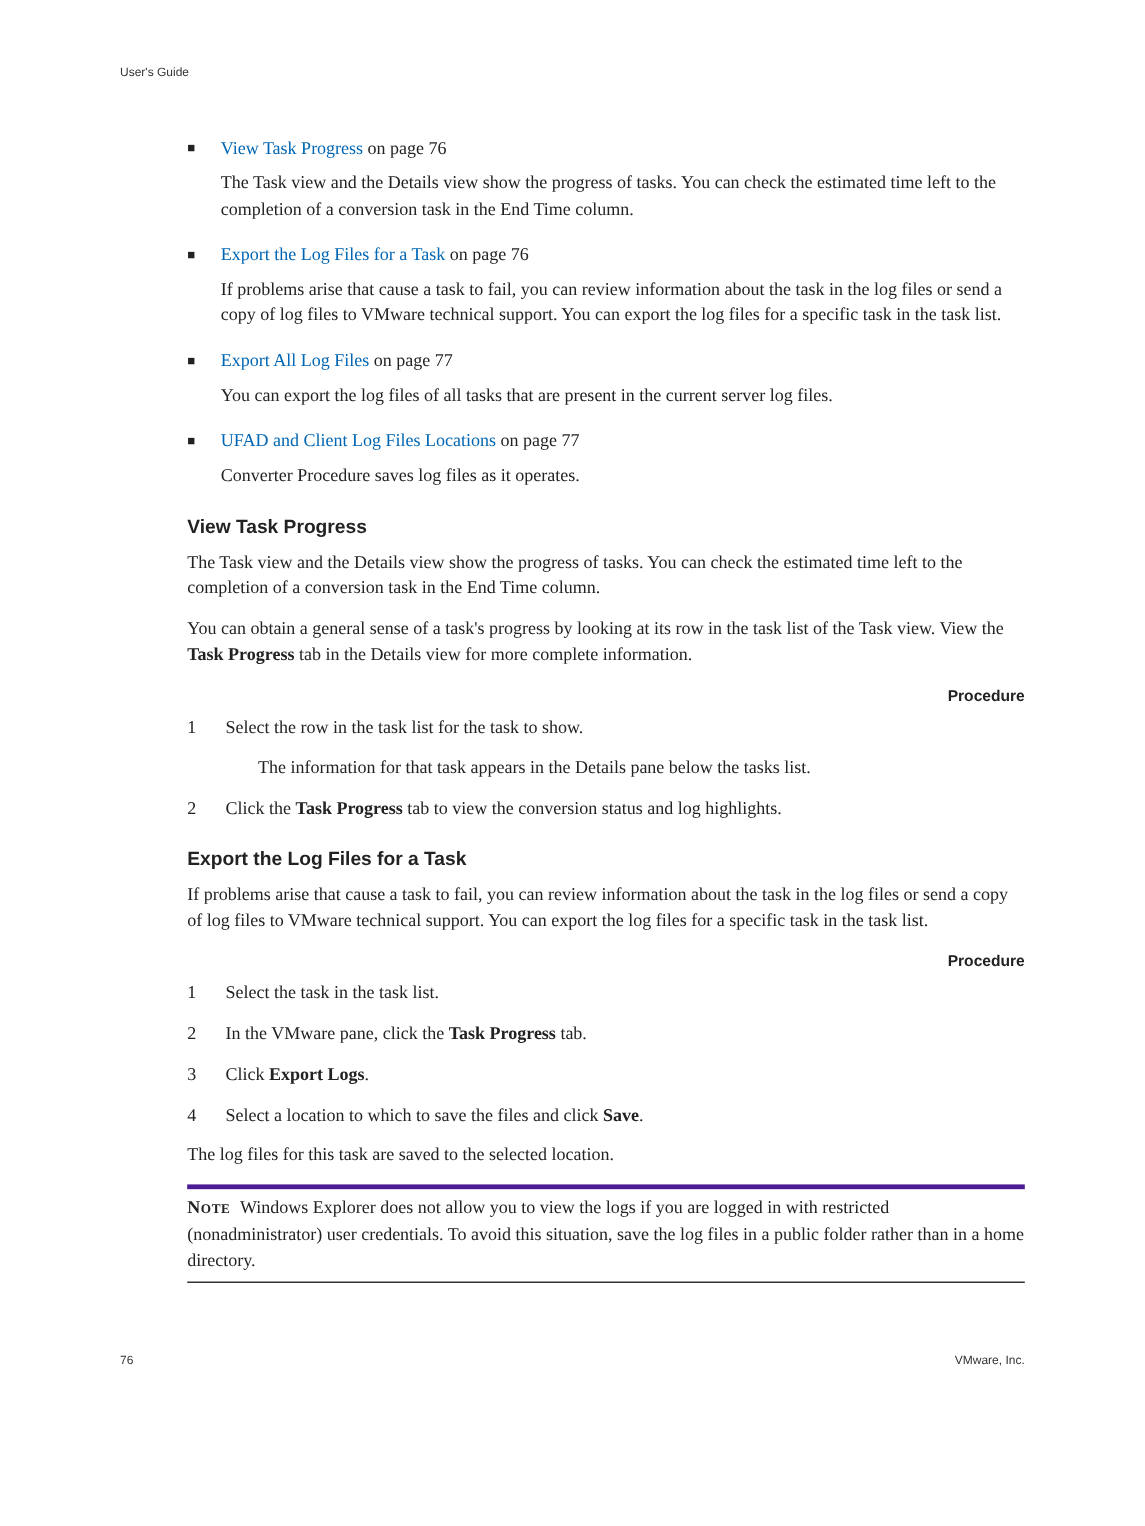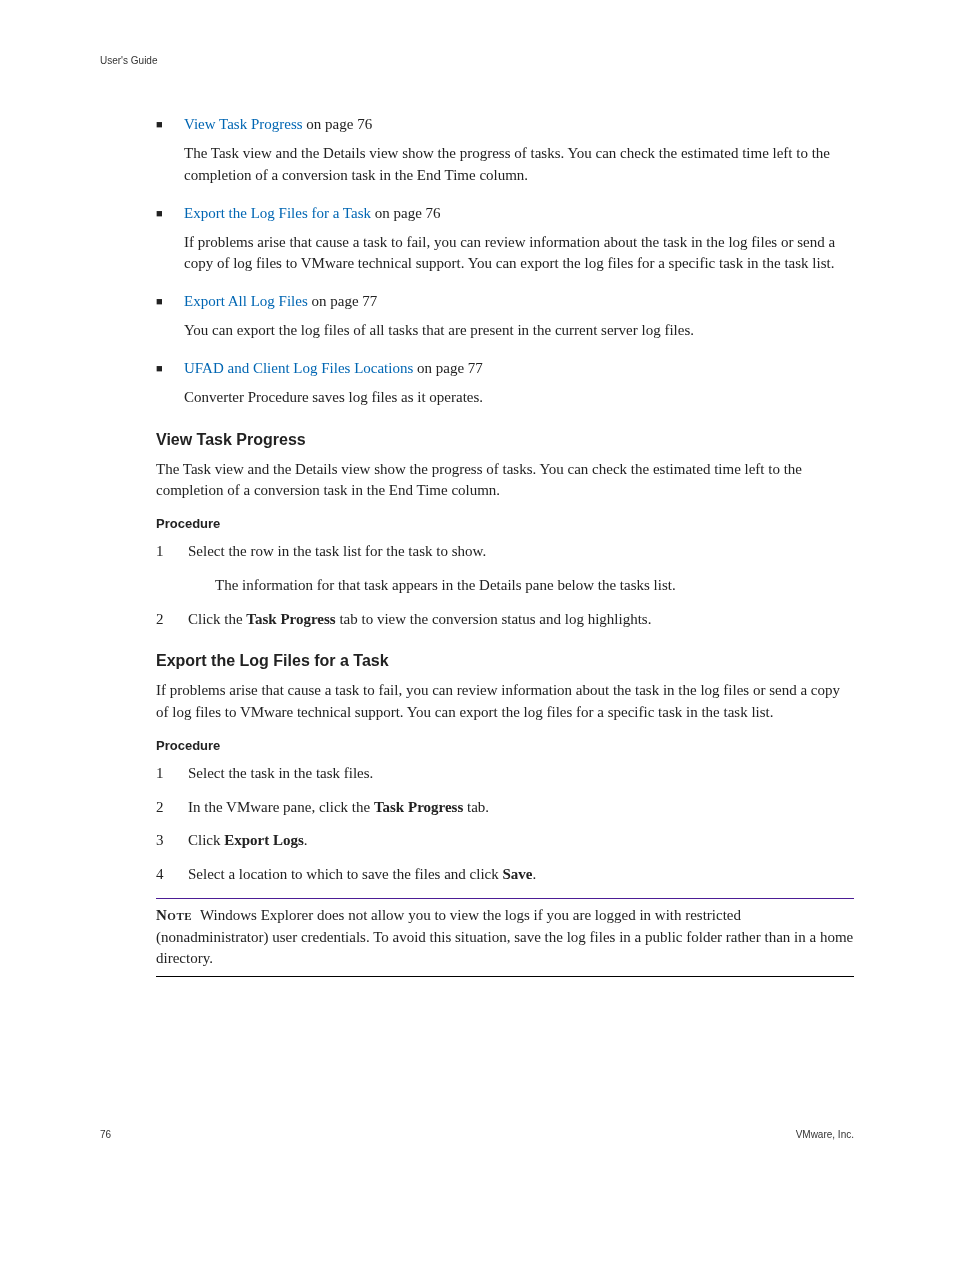--- a/index.html
+++ b/index.html
@@ -64,40 +64,41 @@
   .para {
     font-size: 15px;
     line-height: 1.45;
     margin: 0 0 12px 56px;
   }
   .proc-head {
     font-family: Arial, Helvetica, sans-serif;
     font-weight: bold;
     font-size: 13px;
     margin: 14px 0 10px 56px;
+    text-align: right;
   }
   .step-row {
     display: flex;
     gap: 18px;
     margin: 0 0 12px 56px;
     font-size: 15px;
     line-height: 1.45;
   }
   .step-num {
     width: 14px;
     flex: none;
   }
   .step-body { flex: 1; }
   .step-sub {
     margin: 6px 0 12px 115px;
     font-size: 15px;
     line-height: 1.45;
   }
   .note-block {
-    border-top: 1px solid #4c1d95;
+    border-top: 4px solid #4c1d95;
     border-bottom: 1px solid #000;
     margin: 12px 0 0 56px;
     padding: 6px 0;
     font-size: 15px;
     line-height: 1.45;
   }
   .note-label {
     font-variant: small-caps;
     letter-spacing: 0.5px;
     font-weight: bold;
@@ -158,20 +159,23 @@
       <div class="bullet-marker">■</div>
       <div class="bullet-content">
         <a class="xref" href="#">UFAD and Client Log Files Locations</a><span> on page 77</span>
       </div>
     </div>
     <div class="bullet-desc">Converter Procedure saves log files as it operates.</div>
   </div>
 
   <div class="h2">View Task Progress</div>
   <div class="para">The Task view and the Details view show the progress of tasks. You can check the estimated time left to the completion of a conversion task in the End Time column.</div>
+  <div class="para">
+    <span>You can obtain a general sense of a task's progress by looking at its row in the task list of the Task view. View the </span><strong>Task Progress</strong><span> tab in the Details view for more complete information.</span>
+  </div>
   <div class="proc-head">Procedure</div>
 
   <div class="step-row">
     <div class="step-num">1</div>
     <div class="step-body">Select the row in the task list for the task to show.</div>
   </div>
   <div class="step-sub">The information for that task appears in the Details pane below the tasks list.</div>
 
   <div class="step-row">
     <div class="step-num">2</div>
@@ -179,41 +183,42 @@
       <span>Click the </span><strong>Task Progress</strong><span> tab to view the conversion status and log highlights.</span>
     </div>
   </div>
 
   <div class="h2">Export the Log Files for a Task</div>
   <div class="para">If problems arise that cause a task to fail, you can review information about the task in the log files or send a copy of log files to VMware technical support. You can export the log files for a specific task in the task list.</div>
   <div class="proc-head">Procedure</div>
 
   <div class="step-row">
     <div class="step-num">1</div>
-    <div class="step-body">Select the task in the task files.</div>
+    <div class="step-body">Select the task in the task list.</div>
   </div>
   <div class="step-row">
     <div class="step-num">2</div>
     <div class="step-body">
       <span>In the VMware pane, click the </span><strong>Task Progress</strong><span> tab.</span>
     </div>
   </div>
   <div class="step-row">
     <div class="step-num">3</div>
     <div class="step-body">
       <span>Click </span><strong>Export Logs</strong><span>.</span>
     </div>
   </div>
   <div class="step-row">
     <div class="step-num">4</div>
     <div class="step-body">
       <span>Select a location to which to save the files and click </span><strong>Save</strong><span>.</span>
     </div>
   </div>
 
+  <div class="para">The log files for this task are saved to the selected location.</div>
 
   <div class="note-block">
     <span class="note-label">Note</span><span>Windows Explorer does not allow you to view the logs if you are logged in with restricted (nonadministrator) user credentials. To avoid this situation, save the log files in a public folder rather than in a home directory.</span>
   </div>
 
   <div class="footer">
     <span>76</span>
     <span>VMware, Inc.</span>
   </div>
 

